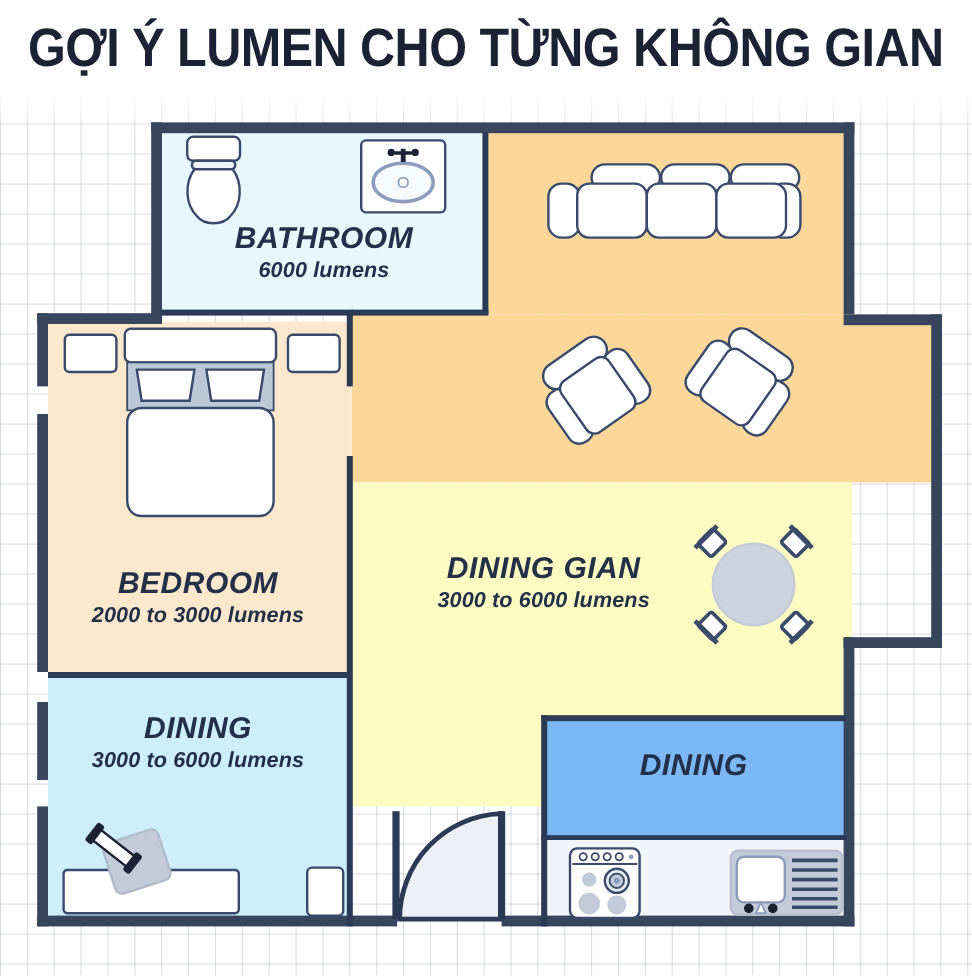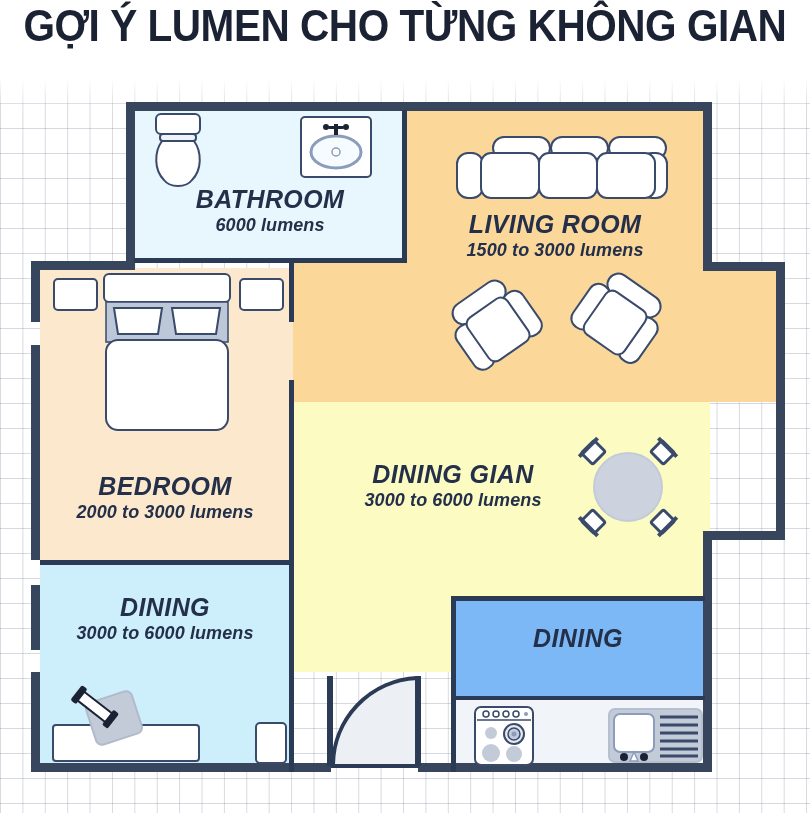--- a/index.html
+++ b/index.html
@@ -23,21 +23,21 @@
   }
   .grid-fade{
     position:absolute;left:0;top:78px;width:810px;height:30px;
     background:linear-gradient(to bottom,#fff 0%,rgba(255,255,255,0) 100%);
     z-index:1;
   }
 
   
   .title{
     position:absolute;left:0;top:0;width:810px;height:80px;
-    display:flex;align-items:flex-start;justify-content:center;
+    display:flex;align-items:center;justify-content:center;
     z-index:6;background:#ffffff;
   }
   .title h1{
     margin:0;
     font-family:"Liberation Sans", sans-serif;
     font-weight:bold;
     font-size:45px;
     letter-spacing:-0.5px;
     color:#1b2233;
     transform:scaleX(0.90);
@@ -302,24 +302,20 @@
           <line x1="52" y1="48" x2="90" y2="48"></line>
         </g>
       </svg>
     </div>
 
     <div class="label" style="left:140px;top:186px;width:260px;">
       <div class="name">BATHROOM</div>
       <div class="lum">6000 lumens</div>
     </div>
 
-    <div class="label" style="left:425px;top:211px;width:260px;">
-      <div class="name">LIVING ROOM</div>
-      <div class="lum">1500 to 3000 lumens</div>
-    </div>
 
     <div class="label" style="left:35px;top:473px;width:260px;">
       <div class="name">BEDROOM</div>
       <div class="lum">2000 to 3000 lumens</div>
     </div>
 
     <div class="label" style="left:323px;top:461px;width:260px;">
       <div class="name">DINING GIAN</div>
       <div class="lum">3000 to 6000 lumens</div>
     </div>

